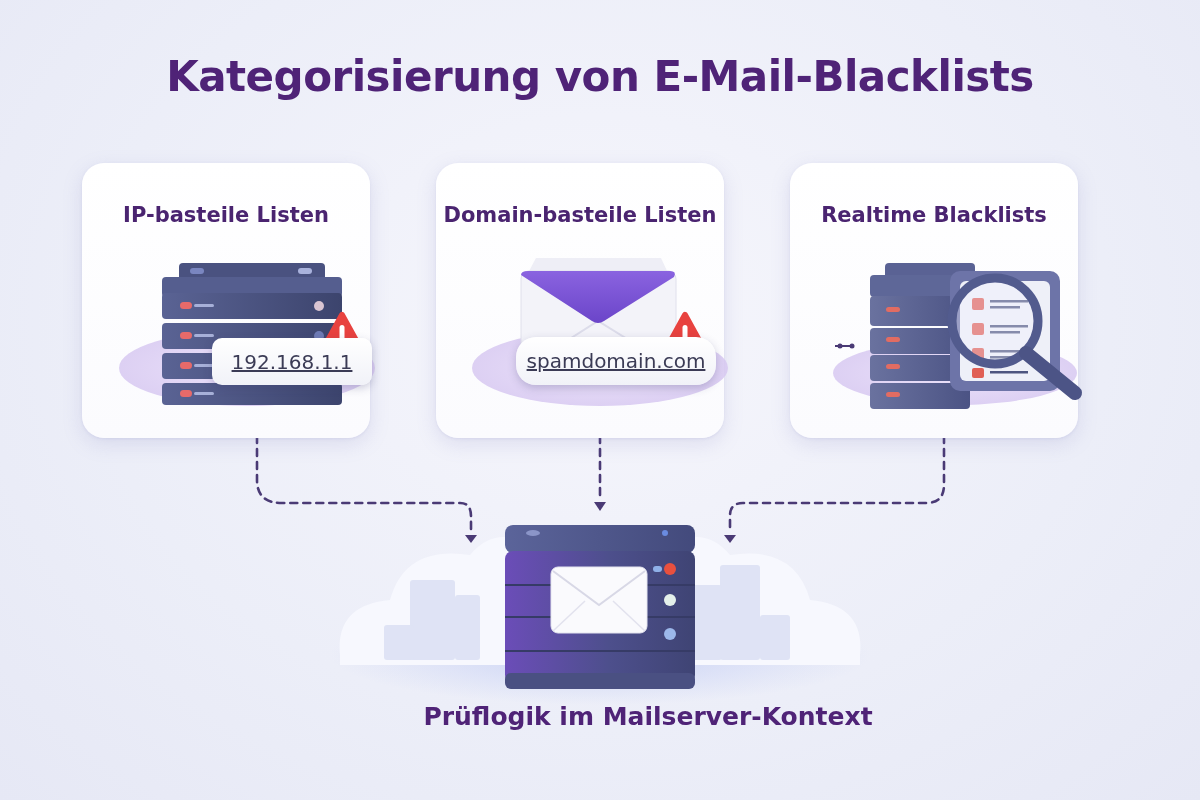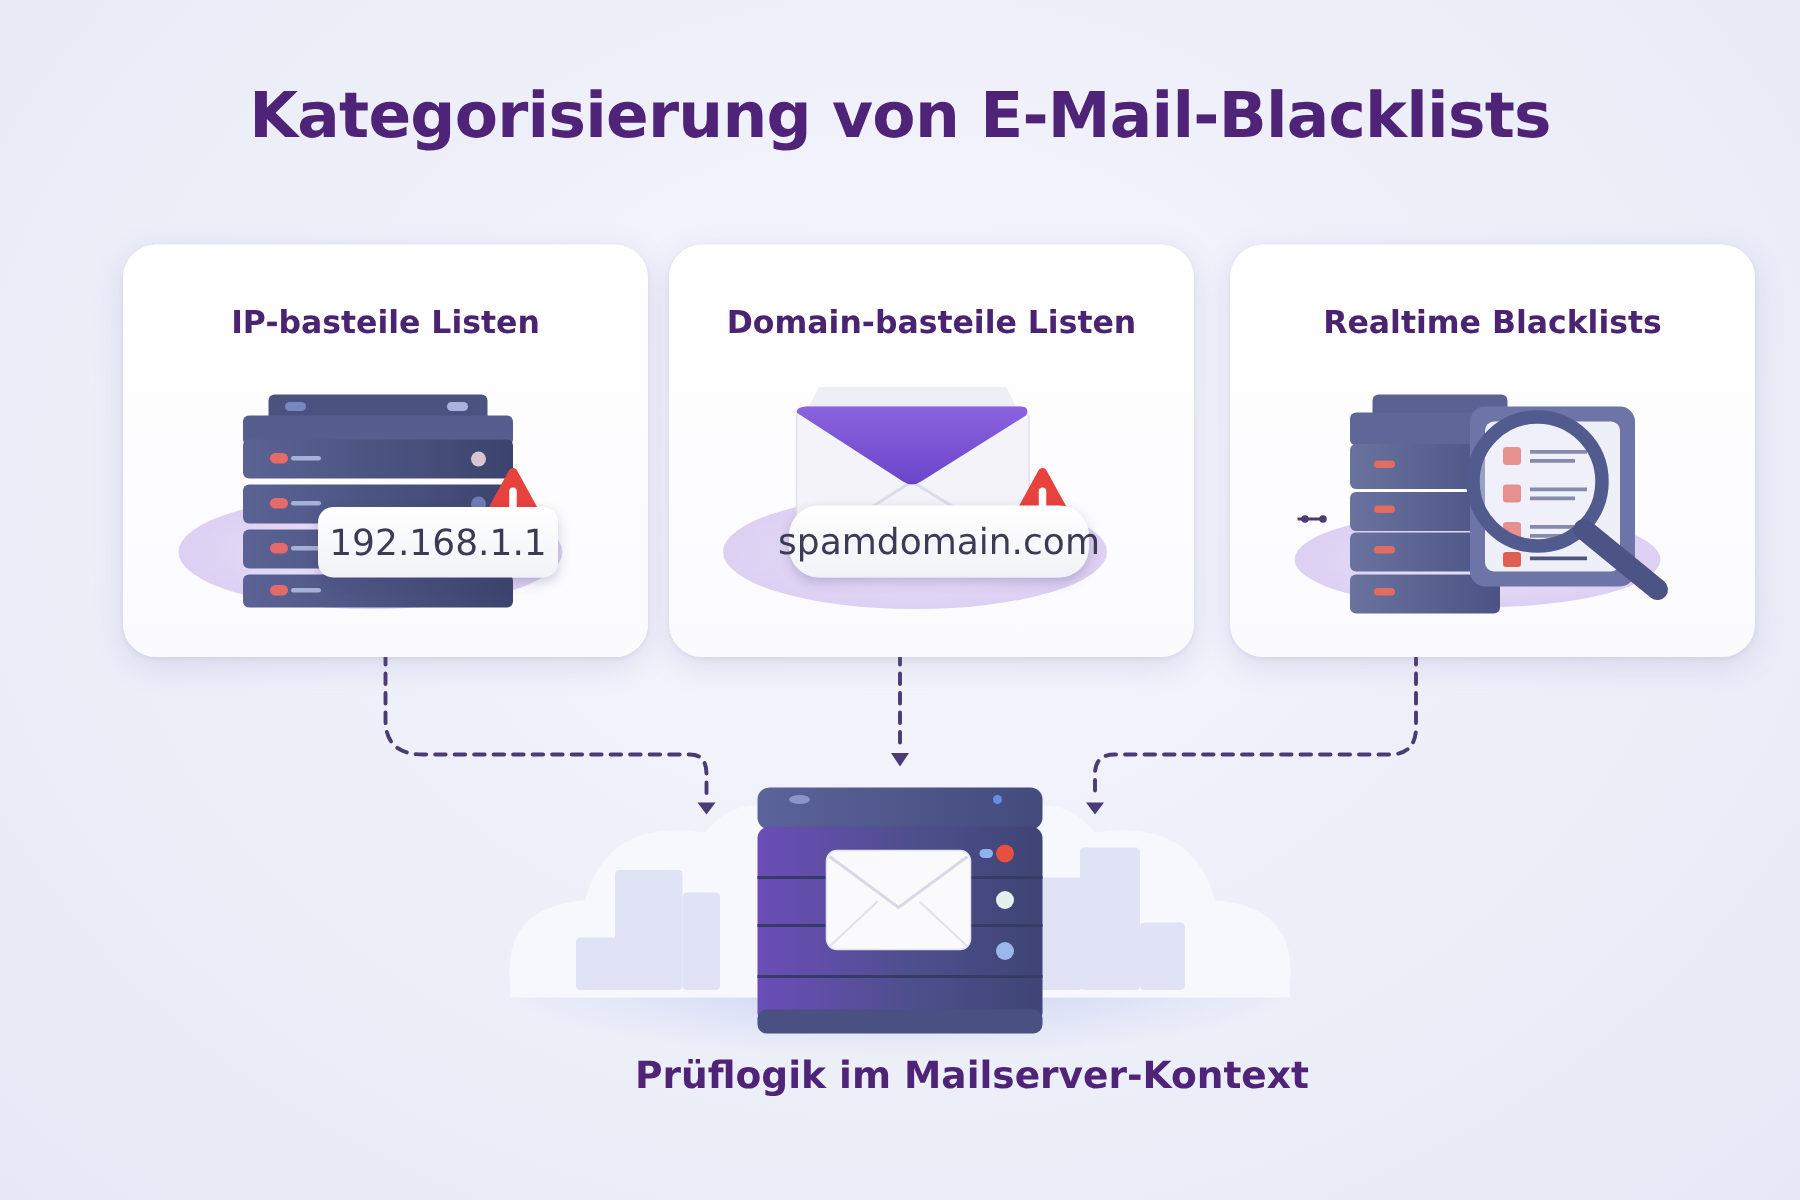--- a/index.html
+++ b/index.html
@@ -7,35 +7,35 @@
   body {
     font-family: "DejaVu Sans", sans-serif;
     background: radial-gradient(ellipse at 50% 40%, #f6f6fc 0%, #eceef8 60%, #e6e8f5 100%);
     position: relative;
   }
   .title {
     position: absolute; left: 0; top: 52px; width: 1200px; text-align: center;
     font-size: 42px; font-weight: bold; color: #4f2377; letter-spacing: -0.5px;
   }
   .card {
-    position: absolute; top: 163px; width: 350px; height: 275px;
+    position: absolute; top: 163px; width: 288px; height: 275px;
     background: linear-gradient(180deg, #ffffff 0%, #fbfbfe 100%);
     border-radius: 22px;
     box-shadow: 0 6px 20px rgba(120,120,190,0.18), 0 1px 3px rgba(120,120,190,0.12);
   }
   .card-title {
     position: absolute; top: 40px; left: 0; width: 100%; text-align: center;
     font-size: 21px; font-weight: bold; color: #4a2470;
   }
   .card-art { position: absolute; left: 0; top: 80px; width: 327px; height: 190px; }
   .ip-label, .domain-label {
     position: absolute; background: linear-gradient(180deg,#ffffff,#f1f2f8);
     border-radius: 10px; box-shadow: 0 3px 8px rgba(60,60,110,0.25);
-    font-family: "DejaVu Sans", sans-serif; font-size: 24px; color: #3b3b55;
-    display: flex; align-items: center; justify-content: center;
+    font-family: "DejaVu Sans", sans-serif; font-size: 20px; color: #3b3b55;
+    display: flex; align-items: center; justify-content: center; text-decoration: underline;
   }
   .bottom-label {
     position: absolute; left: 0; top: 702px; width: 1200px; text-align: center;
     font-size: 25px; font-weight: bold; color: #4f2377; margin-left: 48px;
   }
   svg { display: block; }
 </style>
 </head>
 <body>
 
@@ -93,21 +93,21 @@
 
     <g>
       <path d="M260 72 L282 112 L238 112 Z" fill="#e8423f" stroke="#e8423f" stroke-width="6" stroke-linejoin="round"></path>
       <rect x="257.5" y="82" width="5" height="17" rx="2.5" fill="#fff"></rect>
       <circle cx="260" cy="105" r="3" fill="#fff"></circle>
     </g>
   </svg>
   <div class="ip-label" style="left:130px;top:175px;width:160px;height:47px;">192.168.1.1</div>
 </div>
 
-<div class="card" style="left:446px;">
+<div class="card" style="left:436px;">
   <div class="card-title">Domain-basteile Listen</div>
   <svg class="card-art" viewBox="0 0 327 190">
     <defs>
       <radialGradient id="plat2" cx="0.5" cy="0.5" r="0.5">
         <stop offset="0" stop-color="#e9defa"></stop>
           <stop offset="1" stop-color="#d7c8f1"></stop>
       </radialGradient>
       <linearGradient id="flap" x1="0" y1="0" x2="0" y2="1">
         <stop offset="0" stop-color="#8a63e0"></stop>
           <stop offset="1" stop-color="#6b45c9"></stop>
@@ -120,21 +120,21 @@
     <path d="M85 32 Q85 28 92 28 L234 28 Q241 28 238 34 L168 78 Q162 82 156 78 Z" fill="url(#flap)"></path>
     <g>
       <path d="M249 72 L271 112 L227 112 Z" fill="#e8423f" stroke="#e8423f" stroke-width="6" stroke-linejoin="round"></path>
       <rect x="246.5" y="82" width="5" height="17" rx="2.5" fill="#fff"></rect>
       <circle cx="249" cy="105" r="3" fill="#fff"></circle>
     </g>
   </svg>
   <div class="domain-label" style="left:80px;top:174px;width:200px;height:48px;border-radius:20px;">spamdomain.com</div>
 </div>
 
-<div class="card" style="left:820px;">
+<div class="card" style="left:790px;">
   <div class="card-title">Realtime Blacklists</div>
   <svg class="card-art" viewBox="0 0 327 190">
     <defs>
       <radialGradient id="plat3" cx="0.5" cy="0.5" r="0.5">
         <stop offset="0" stop-color="#e9defa"></stop>
           <stop offset="1" stop-color="#d7c8f1"></stop>
       </radialGradient>
       <linearGradient id="rack3" x1="0" y1="0" x2="1" y2="0">
         <stop offset="0" stop-color="#6a729f"></stop>
           <stop offset="1" stop-color="#4b5384"></stop>

